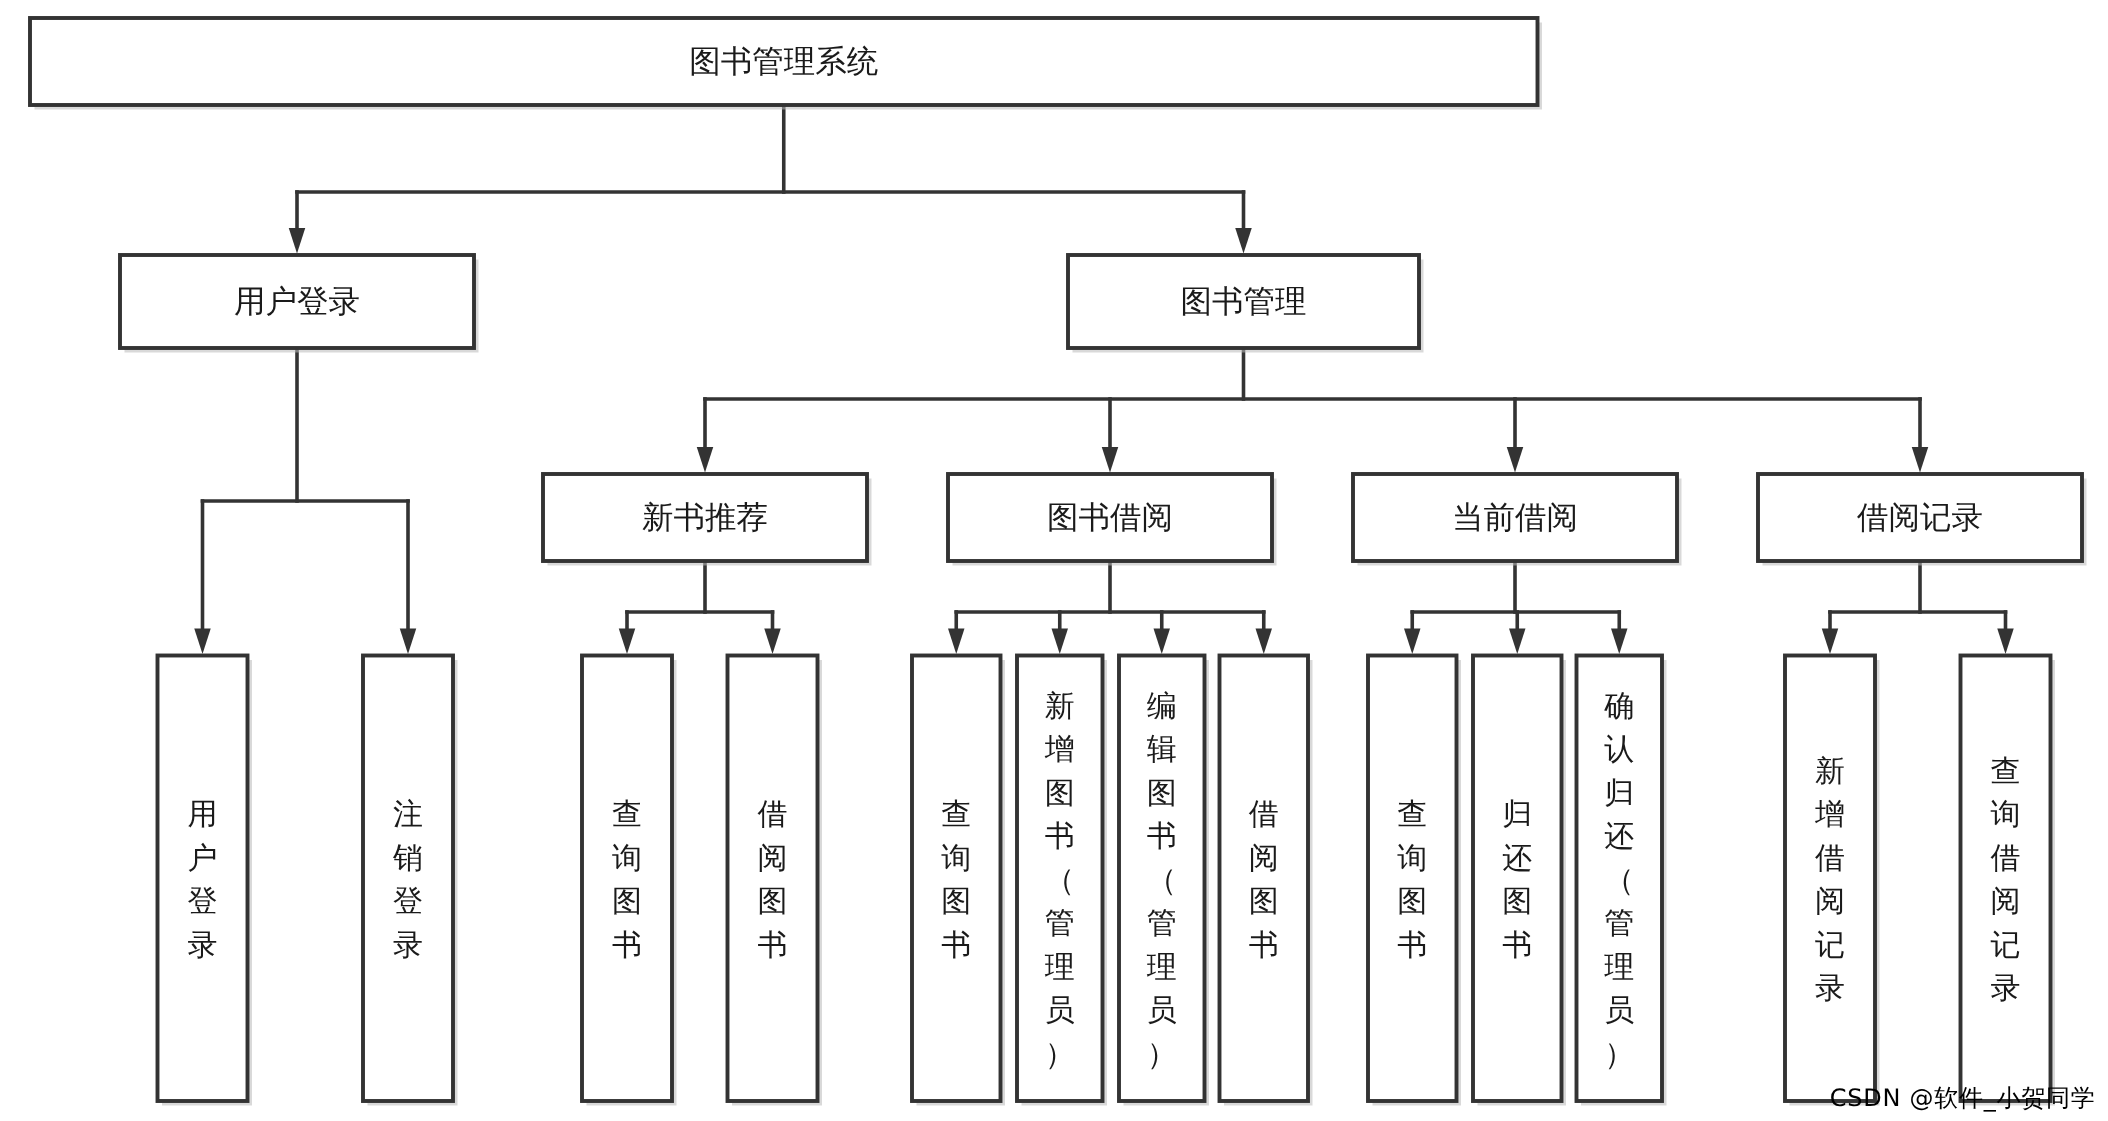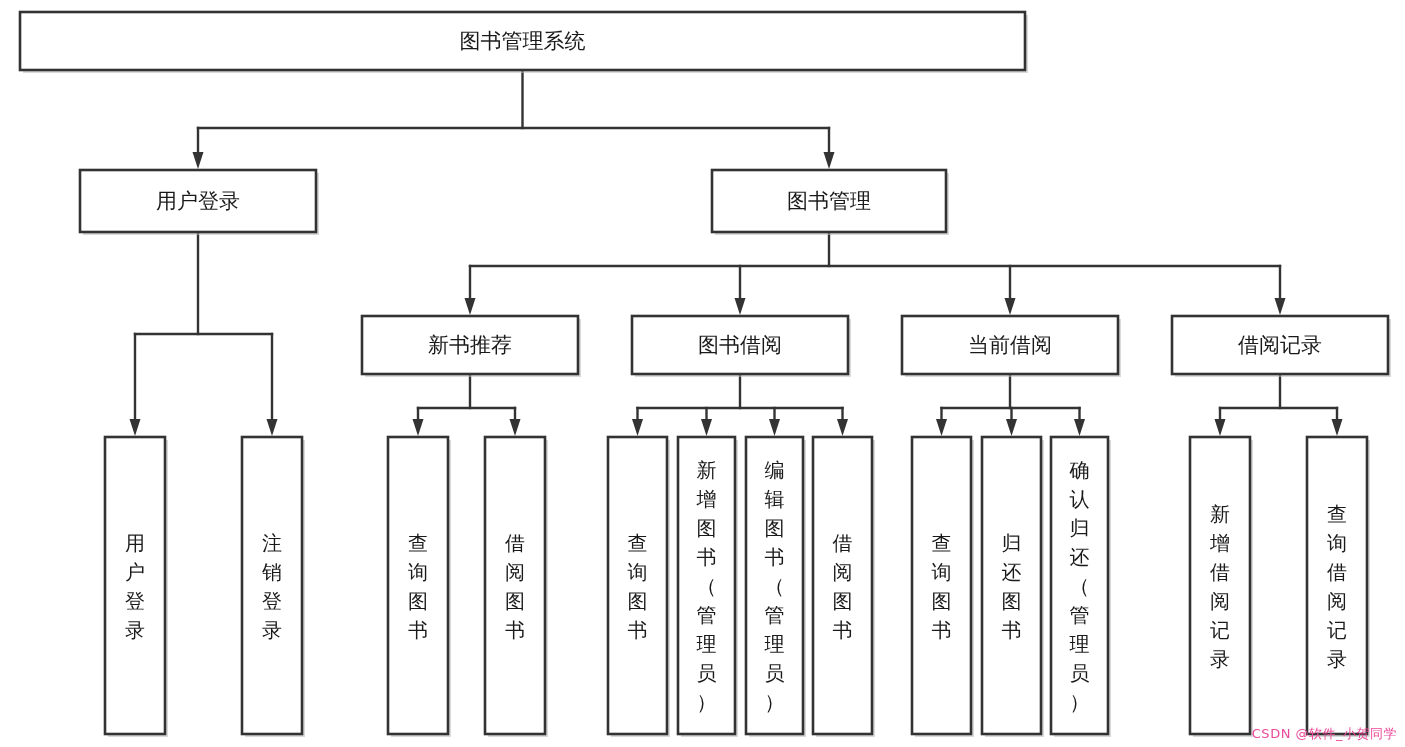--- a/index.html
+++ b/index.html
@@ -56,22 +56,22 @@
     fill: #1a1a1a;
     font-family: "DejaVu Sans", "Liberation Sans", sans-serif;
     font-size: 20px;
     text-anchor: middle;
   }
   .watermark {
     position: absolute;
     right: 8px;
     bottom: 4px;
     font-family: "DejaVu Sans", "Liberation Sans", sans-serif;
-    font-size: 13px;
-    color: #ec4899;
+    font-size: 16px;
+    color: #000000;
     letter-spacing: .5px;
     white-space: nowrap;
     user-select: none;
   }
 </style>
 </head>
 <body>
 
 <div id="diagram-root">
   <svg class="flow" viewBox="0 0 1405 747" xmlns="http://www.w3.org/2000/svg">

